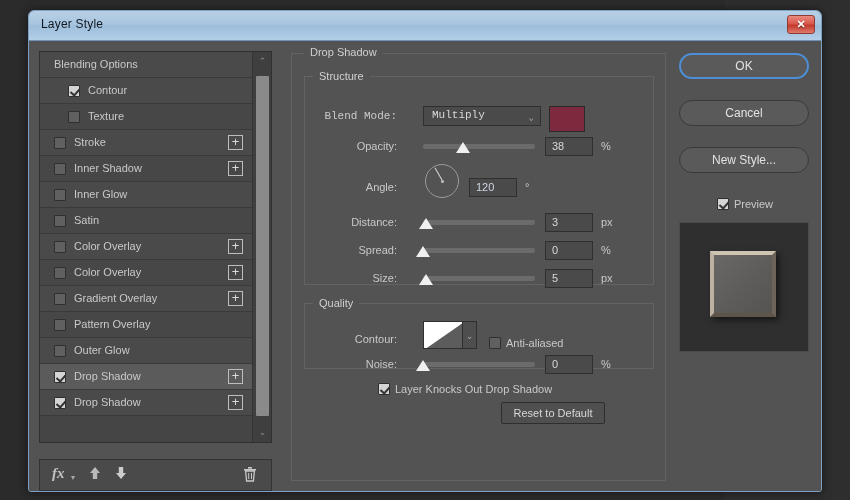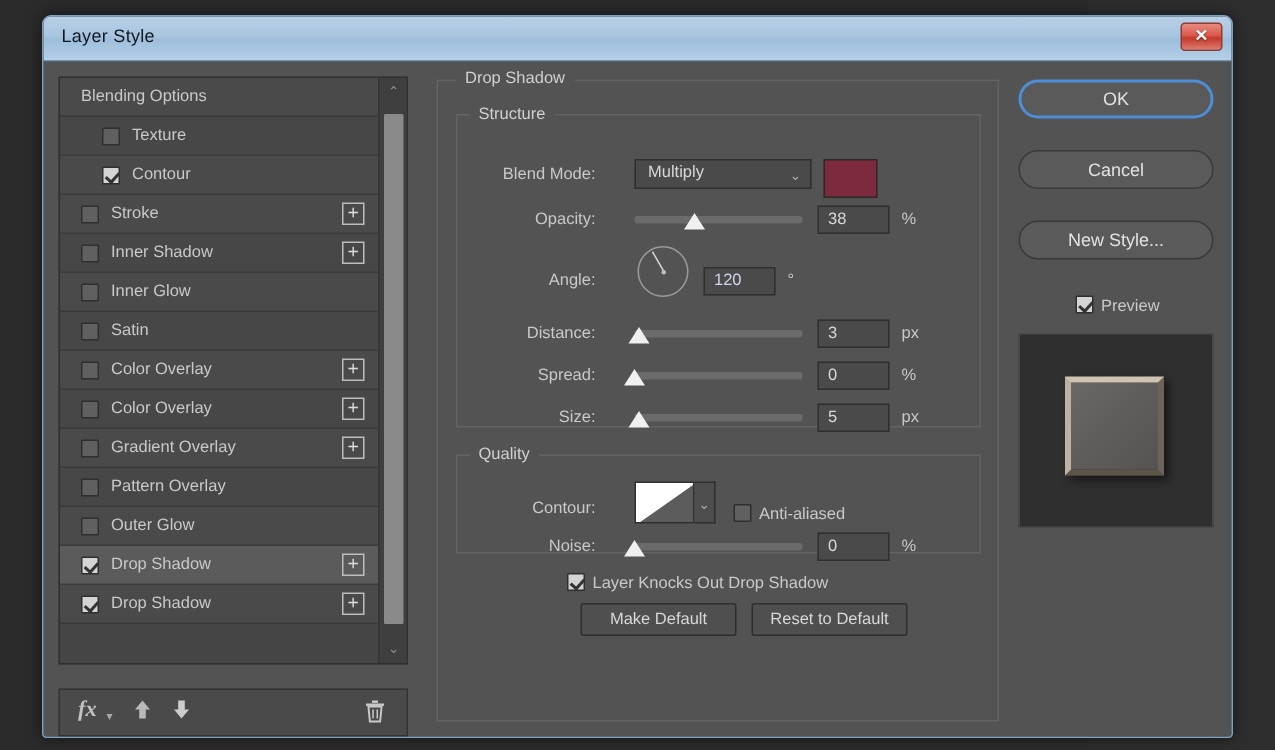--- a/index.html
+++ b/index.html
@@ -451,27 +451,27 @@
     </div>
 
     <div id="dlgbody">
 
       <div id="sidebar">
         <div id="styles-panel">
           <div id="styles-list">
               <div class="srow nocheck">
                 <div class="lbl">Blending Options</div>
               </div>
-              <div class="srow alt indent">
-                <div class="cbx"></div>
-                <div class="lbl">Texture</div>
-              </div>
               <div class="srow indent">
                 <div class="cbx on"></div>
                 <div class="lbl">Contour</div>
+              </div>
+              <div class="srow alt indent">
+                <div class="cbx"></div>
+                <div class="lbl">Texture</div>
               </div>
               <div class="srow">
                 <div class="cbx"></div>
                 <div class="lbl">Stroke</div>
                 <div class="plus">+</div>
               </div>
               <div class="srow alt">
                 <div class="cbx"></div>
                 <div class="lbl">Inner Shadow</div>
                 <div class="plus">+</div>
@@ -550,21 +550,21 @@
           </div>
         </div>
       </div>
 
       <div id="center">
         <div id="center-title">Drop Shadow</div>
 
         <fieldset class="grp" id="grp-structure">
           <legend>Structure</legend>
 
-          <div class="fieldrow" style="top:24px;">
+          <div class="fieldrow" style="top:24px;font-family:Liberation Mono, monospace;">
             <div class="flabel">Blend Mode:</div>
             <div id="blendmode-select">
               <span>Multiply</span>
               <span class="caret">⌄</span>
             </div>
             <div id="shadow-color" style="background: rgb(125, 42, 62);"></div>
           </div>
 
           <div class="fieldrow" style="top:54px;">
             <div class="flabel">Opacity:</div>
@@ -634,21 +634,20 @@
             </div>
             <div class="numfield" style="left:240px;">0</div>
             <div class="unit" style="left:296px;">%</div>
           </div>
         </fieldset>
 
         <div id="knockout-row">
           <span class="ck on"></span><span class="cklabel">Layer Knocks Out Drop Shadow</span>
         </div>
 
-        <div class="defbtn" id="make-default">Make Default</div>
         <div class="defbtn" id="reset-default">Reset to Default</div>
       </div>
 
       <div id="right">
         <div class="rbtn" id="ok-button">OK</div>
         <div class="rbtn" id="cancel-button">Cancel</div>
         <div class="rbtn" id="newstyle-button">New Style...</div>
 
         <div id="preview-row">
           <span class="ck on"></span><span class="cklabel">Preview</span>

